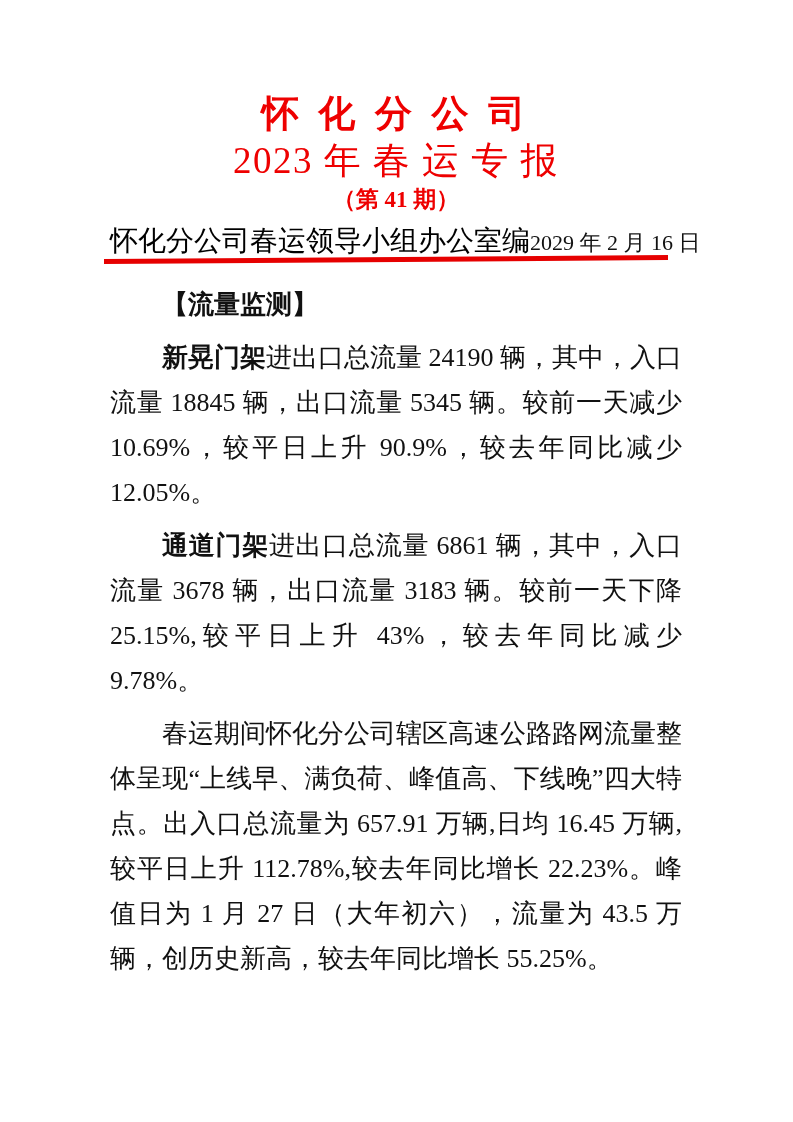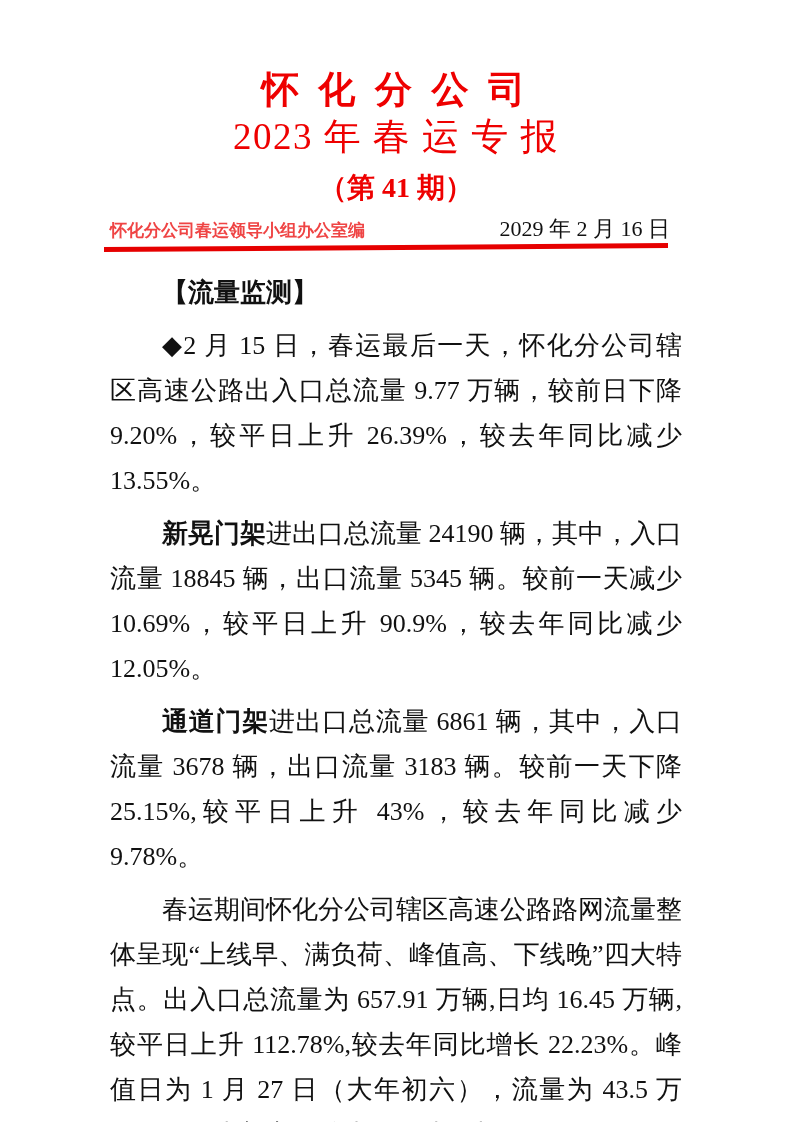--- a/index.html
+++ b/index.html
@@ -16,56 +16,56 @@
     width: 793px;
     height: 1122px;
     background: #ffffff;
   }
   .content {
     position: absolute;
     left: 102px;
     top: 0;
     width: 588px;
   }
-  .doc-header { text-align: center; padding-top: 66px; }
+  .doc-header { text-align: center; padding-top: 90px; }
   .title-line1 {
     color: #ee0000;
     font-weight: bold;
     font-size: 37px;
     line-height: 47px;
     letter-spacing: 0.14em;
     white-space: nowrap;
   }
   .title-line2 {
     color: #ee0000;
     font-weight: normal;
     font-size: 37px;
     line-height: 47px;
     letter-spacing: 0.04em;
     white-space: nowrap;
   }
   .issue-line {
     color: #ee0000;
     font-weight: bold;
-    font-size: 28px;
+    font-size: 23px;
     line-height: 28px;
-    margin-top: 14px;
+    margin-top: 2px;
   }
   .editor-row {
     margin-top: 14px;
     margin-left: 8px;
     width: 560px;
     display: flex;
     justify-content: space-between;
     align-items: baseline;
   }
   .editor-label {
-    color: #ef4444;
-    font-weight: bold;
-    font-size: 17px;
+    color: #000000;
+    font-weight: normal;
+    font-size: 28px;
     line-height: 26px;
     white-space: nowrap;
   }
   .issue-date {
     color: #111111;
     font-size: 22px;
     line-height: 26px;
     white-space: nowrap;
   }
   .red-rule {
@@ -109,21 +109,20 @@
     <div class="editor-row">
       <span class="editor-label">怀化分公司春运领导小组办公室编</span>
       <span class="issue-date">2029 年 2 月 16 日</span>
     </div>
     <div class="red-rule"></div>
 
     <div class="doc-body">
 
       <p class="section-heading">【流量监测】</p>
 
-      <p>◆2 月 15 日，春运最后一天，怀化分公司辖区高速公路出入口总流量 9.77 万辆，较前日下降 9.20%，较平日上升 26.39%，较去年同比减少 13.55%。</p>
 
 
       <p><span class="lead-bold">新晃门架</span><span>进出口总流量 24190 辆，其中，入口流量 18845 辆，出口流量 5345 辆。较前一天减少 10.69%，较平日上升 90.9%，较去年同比减少 12.05%。</span></p>
 
       <p><span class="lead-bold">通道门架</span><span>进出口总流量 6861 辆，其中，入口流量 3678 辆，出口流量 3183 辆。较前一天下降 25.15%,较平日上升 43%，较去年同比减少 9.78%。</span></p>
 
       <p>春运期间怀化分公司辖区高速公路路网流量整体呈现“上线早、满负荷、峰值高、下线晚”四大特点。出入口总流量为 657.91 万辆,日均 16.45 万辆,较平日上升 112.78%,较去年同比增长 22.23%。峰值日为 1 月 27 日（大年初六），流量为 43.5 万辆，创历史新高，较去年同比增长 55.25%。</p>
 
     </div>
   </div>

